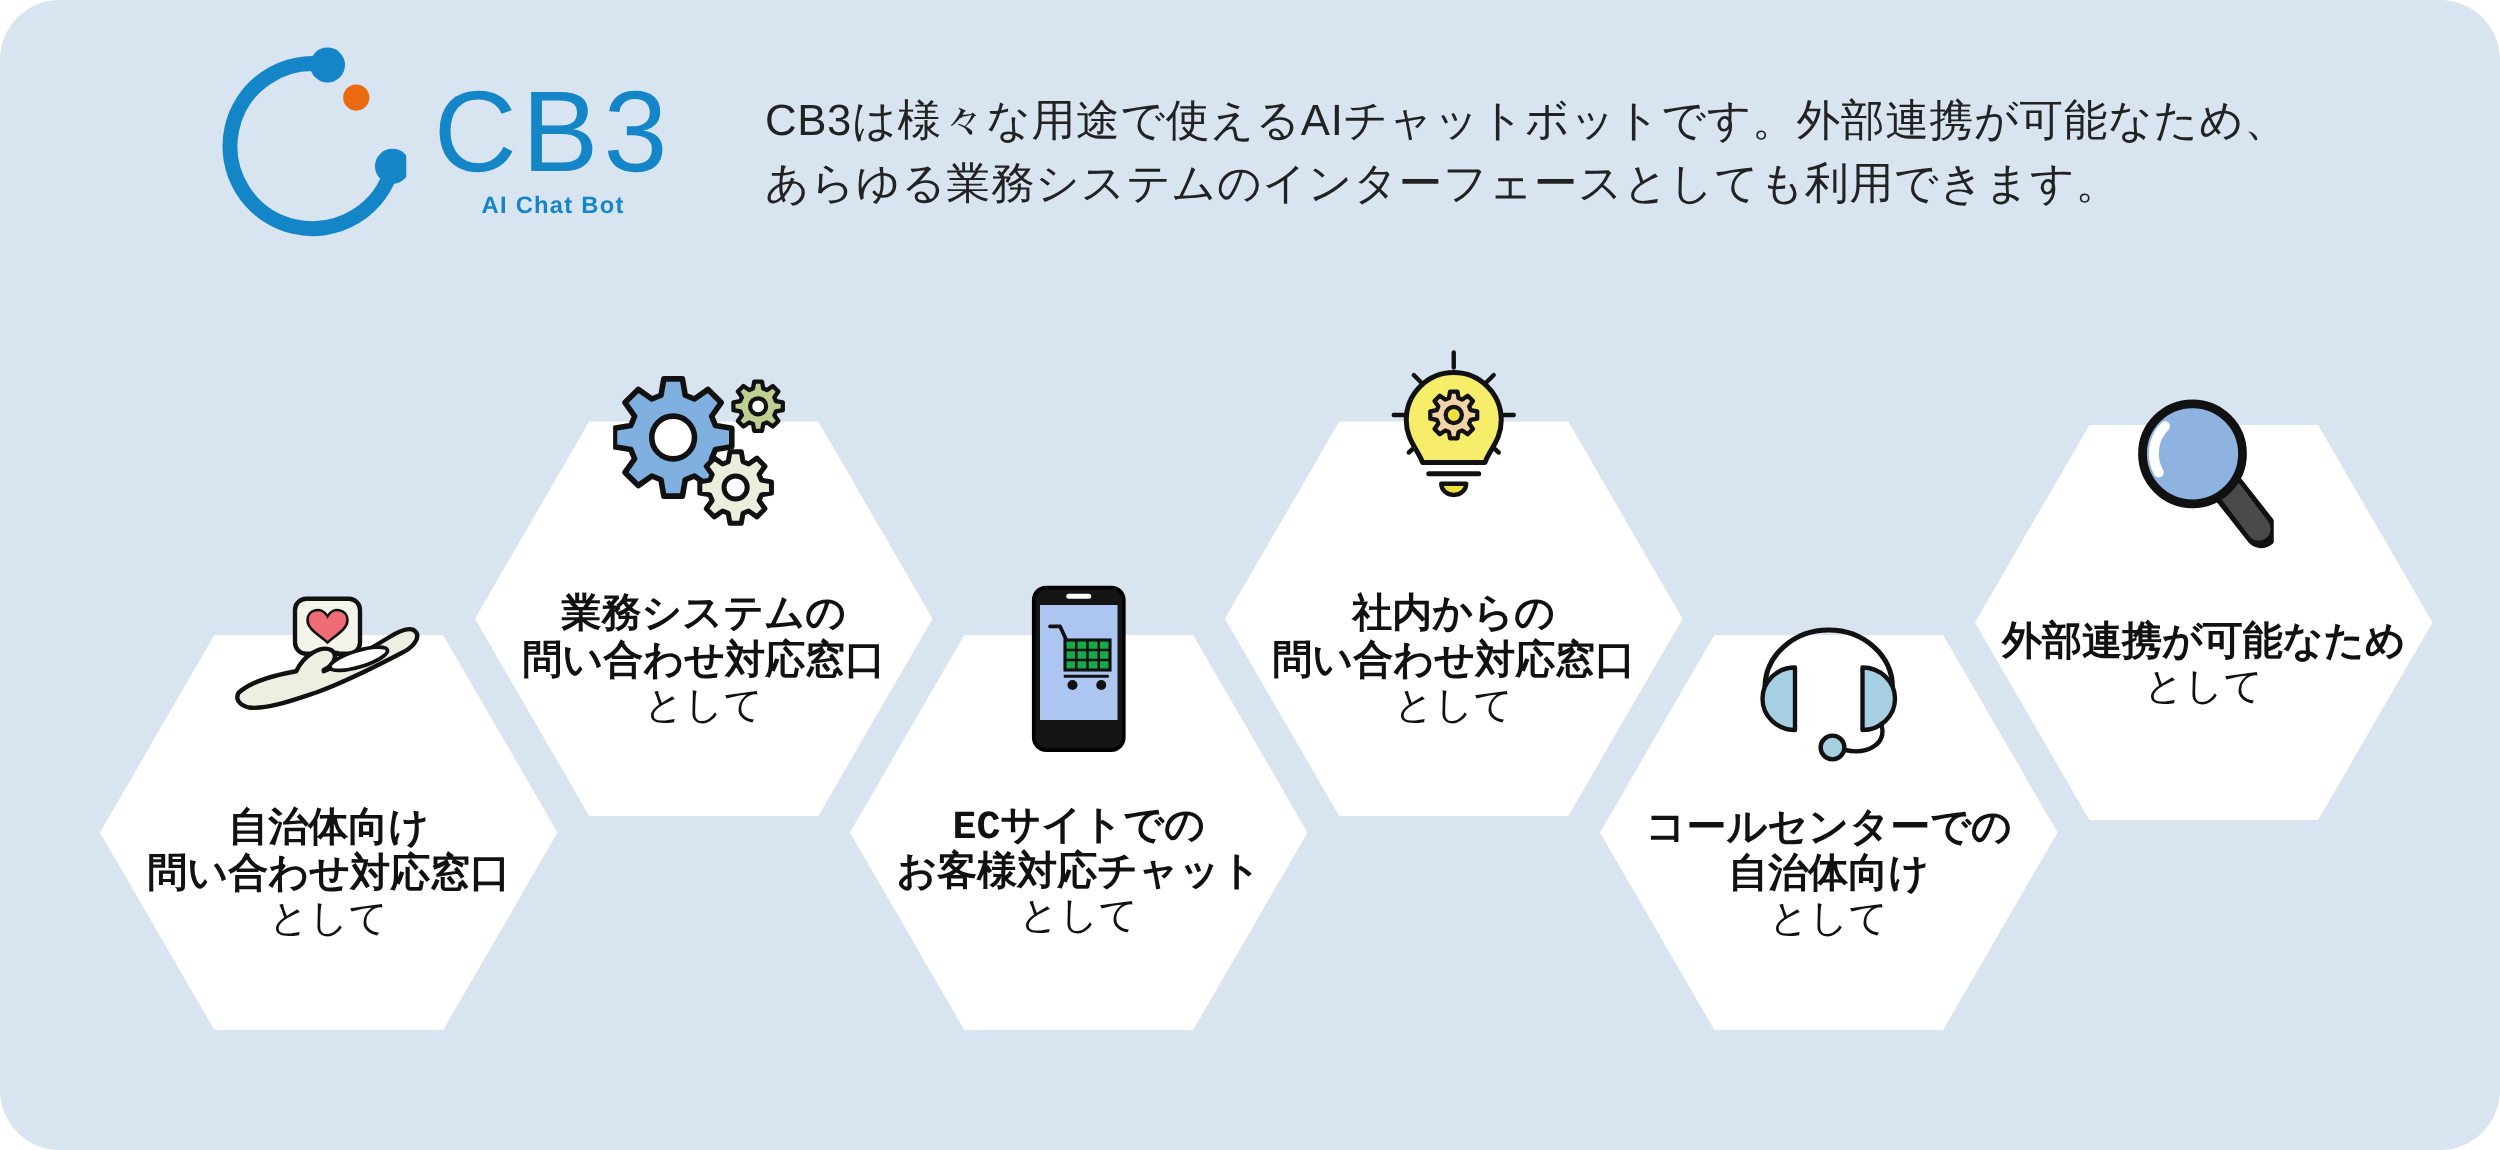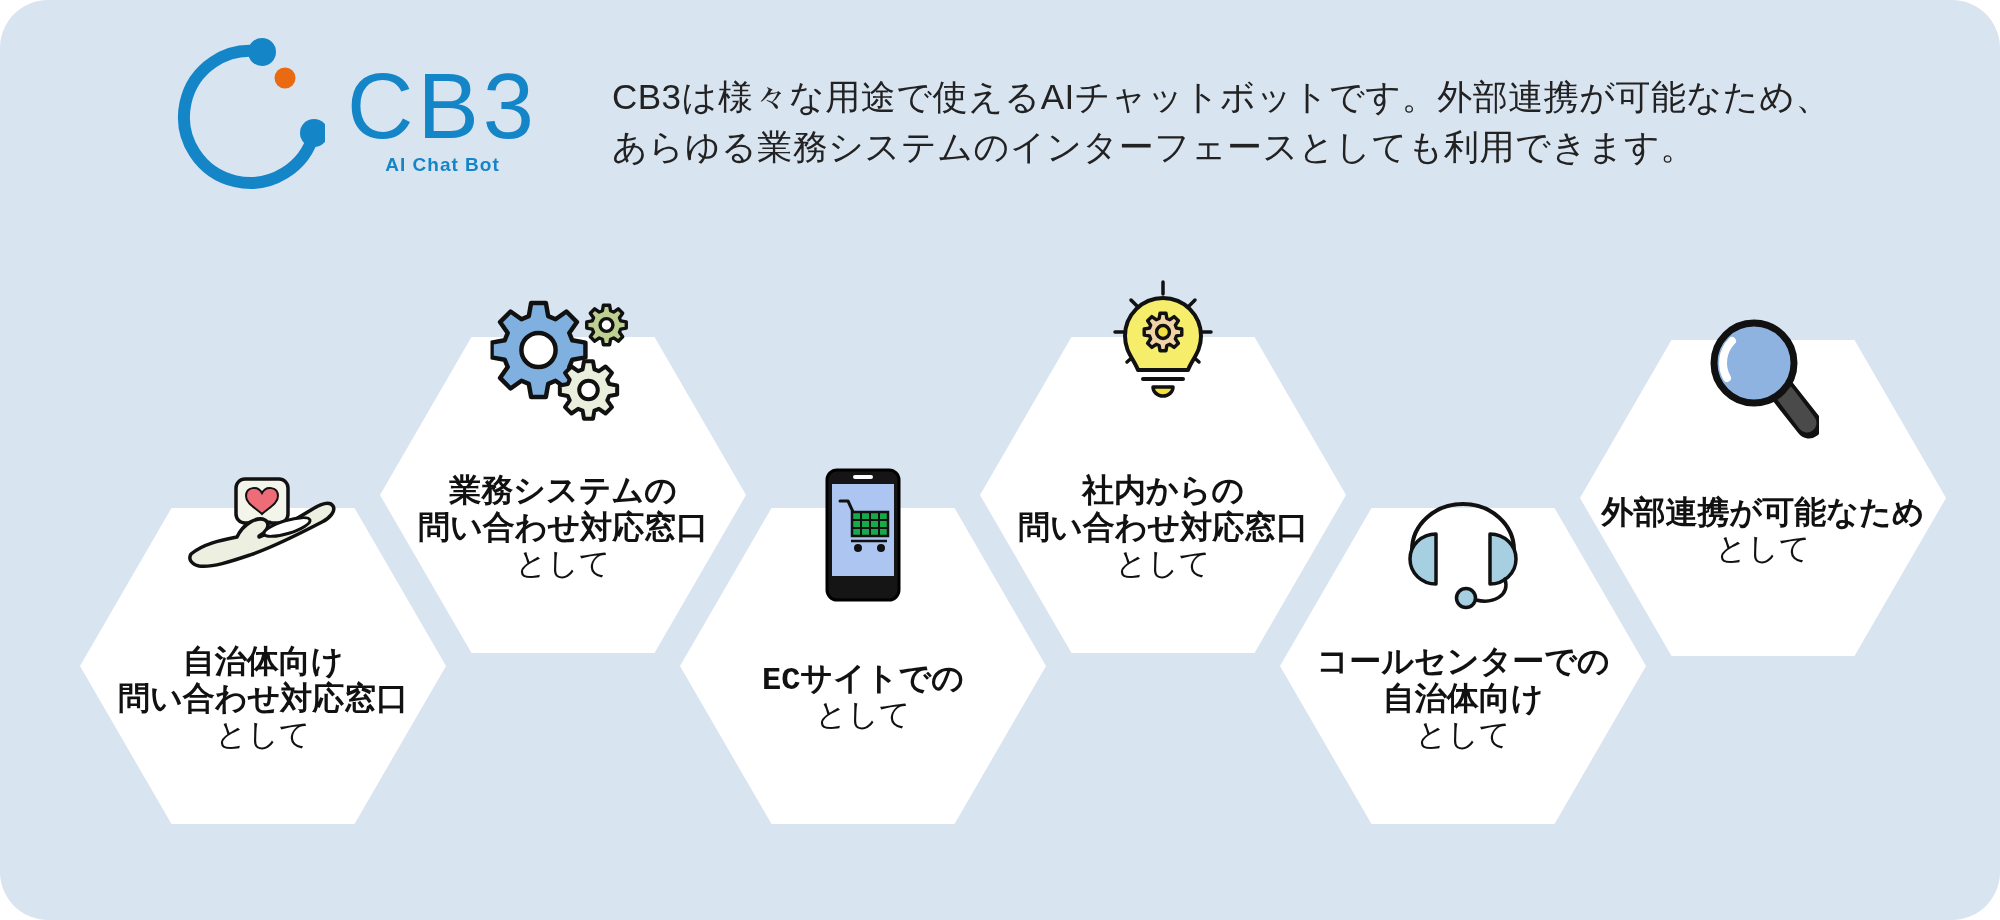--- a/index.html
+++ b/index.html
@@ -121,20 +121,21 @@
         <line x1="52" y1="40" x2="52" y2="64" stroke="#111" stroke-width="2"></line>
         <line x1="25" y1="48" x2="61" y2="48" stroke="#111" stroke-width="2"></line>
         <line x1="25" y1="56" x2="61" y2="56" stroke="#111" stroke-width="2"></line>
         <line x1="24" y1="69" x2="60" y2="69" stroke="#111" stroke-width="2.5"></line>
         <circle cx="31" cy="76" r="4" fill="#111"></circle>
         <circle cx="54" cy="76" r="4" fill="#111"></circle>
       </g>
     </svg>
     <div class="hex-textblock">
       <span class="hex-line">ECサイトでの</span>
+      <span class="hex-line">お客様対応チャット</span>
       <span class="hex-suffix">として</span>
     </div>
   </div>
 
   <div class="hex hx4">
     <div class="hex-shape"></div>
     <svg class="hex-icon" style="top:-57px" width="140" height="145" viewBox="0 0 140 145">
       <defs>
         <path id="gearB" d="M35.6,-10.2 L49.4,-7.8 L49.4,7.8 L35.6,10.2 L32.4,17.9 L40.5,29.4 L29.4,40.5 L17.9,32.4 L10.2,35.6 L7.8,49.4 L-7.8,49.4 L-10.2,35.6 L-17.9,32.4 L-29.4,40.5 L-40.5,29.4 L-32.4,17.9 L-35.6,10.2 L-49.4,7.8 L-49.4,-7.8 L-35.6,-10.2 L-32.4,-17.9 L-40.5,-29.4 L-29.4,-40.5 L-17.9,-32.4 L-10.2,-35.6 L-7.8,-49.4 L7.8,-49.4 L10.2,-35.6 L17.9,-32.4 L29.4,-40.5 L40.5,-29.4 L32.4,-17.9 Z"></path>
       </defs>

